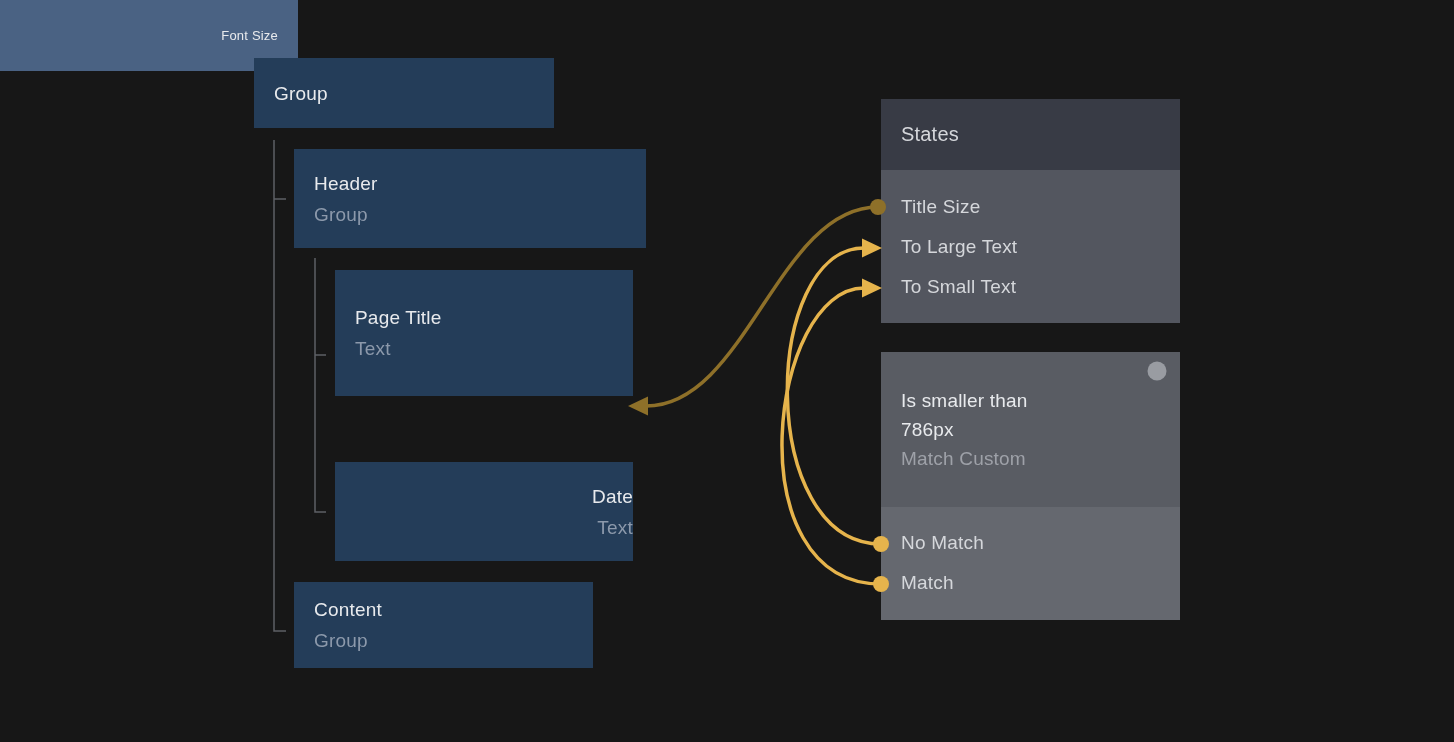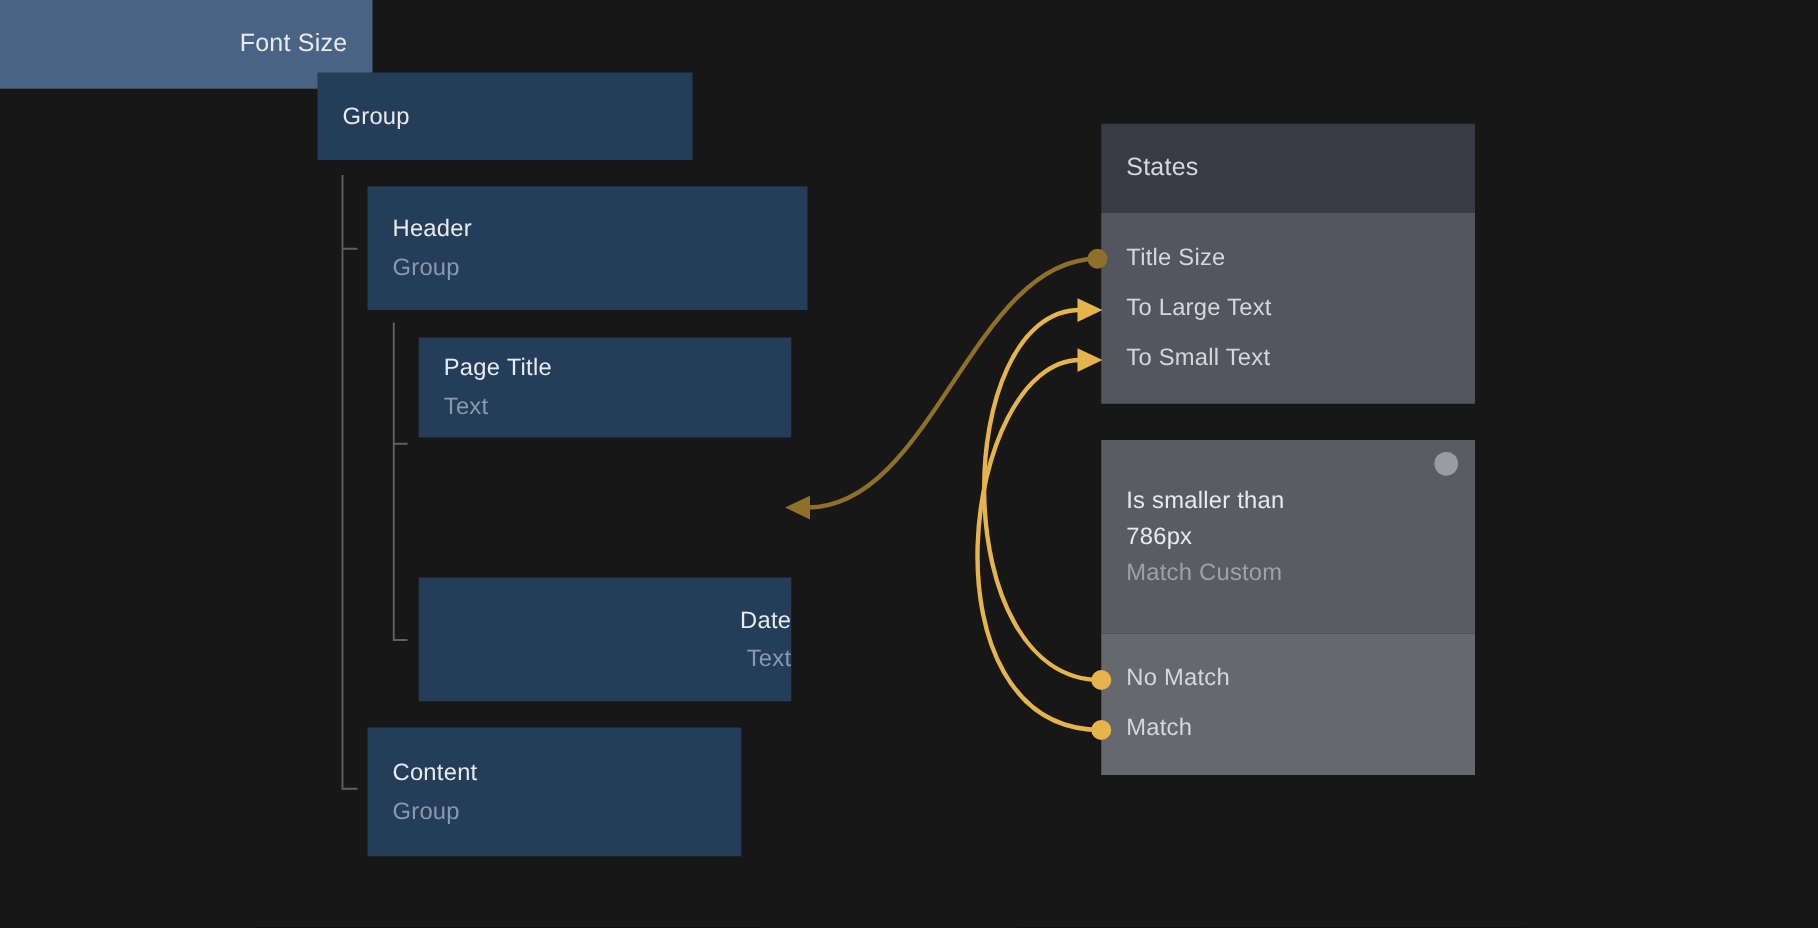--- a/index.html
+++ b/index.html
@@ -8,26 +8,26 @@
     background:var(--background,#171717);
     font-family:"Liberation Sans","DejaVu Sans",sans-serif;
     letter-spacing:.2px;
   }
   
   .node{position:absolute;background:var(--node_fill,#243D59);display:flex;flex-direction:column;justify-content:center;padding-left:20px;box-sizing:border-box;}
   .node-title{color:var(--node_title,#E8EAED);font-size:19px;line-height:31px;}
   .node-subtitle{color:var(--node_subtitle,#8C99AB);font-size:19px;line-height:31px;}
   .n-group   {left:254px;top:58px; width:300px;height:70px;}
   .n-header  {left:294px;top:149px;width:352px;height:99px;}
-  .n-pagetitle{left:335px;top:270px;width:298px;height:80px;}
+  .n-pagetitle{left:335px;top:270px;width:298px;height:126px;}
   .n-prop    {left:335px;top:369px;width:298px;height:71px;background:var(--node_prop_fill,#4A6283);
               display:flex;align-items:center;justify-content:flex-end;padding-right:20px;box-sizing:border-box;}
-  .n-prop span{color:var(--node_title,#E8EAED);font-size:20px;}
+  .n-prop span{color:var(--node_title,#E8EAED);font-size:13px;}
   .n-date    {left:335px;top:462px;width:298px;height:99px;align-items:flex-end;}
-  .n-content {left:294px;top:582px;width:299px;height:103px;}
+  .n-content {left:294px;top:582px;width:299px;height:86px;}
   
   .panel{position:absolute;width:299px;box-sizing:border-box;}
   .p-states{left:881px;top:99px;height:176px;}
   .p-media {left:881px;top:352px;height:268px;}
   .panel-header{box-sizing:border-box;padding-left:20px;display:flex;flex-direction:column;justify-content:center;}
   .p-states .panel-header{height:71px;background:var(--panel_header_fill,#383B45);}
   .p-states .panel-body  {height:153px;background:var(--panel_body_fill,#53565F);padding-top:17px;box-sizing:border-box;}
   .p-media  .panel-header{height:155px;background:var(--panel2_header_fill,#595C63);}
   .p-media  .panel-body  {height:113px;background:var(--panel2_body_fill,#65686F);padding-top:16px;box-sizing:border-box;}
   .panel-title{color:var(--panel_text,#D7D9DD);font-size:20px;}

